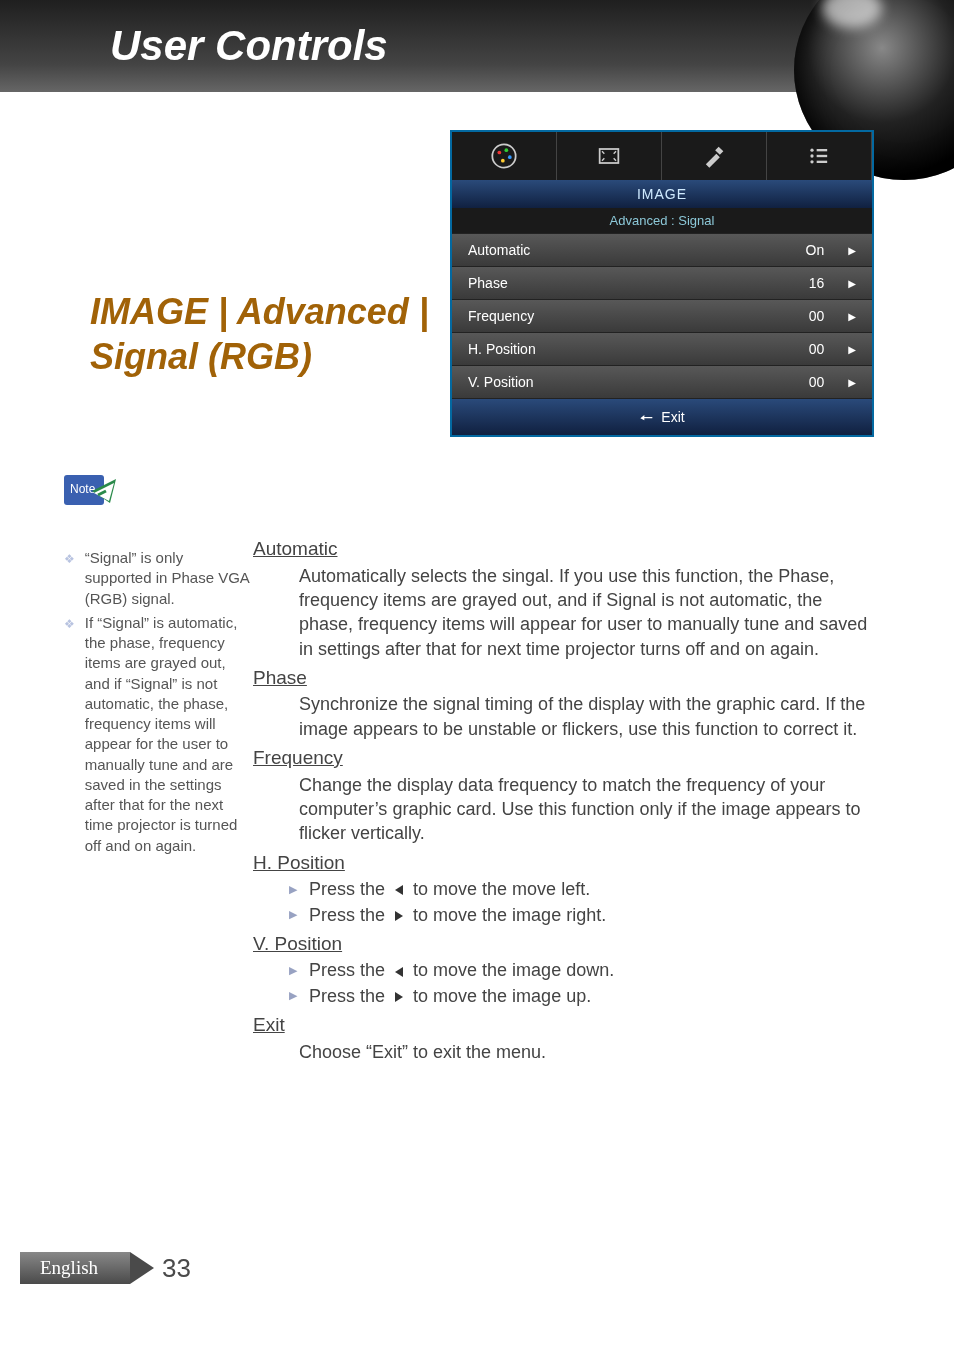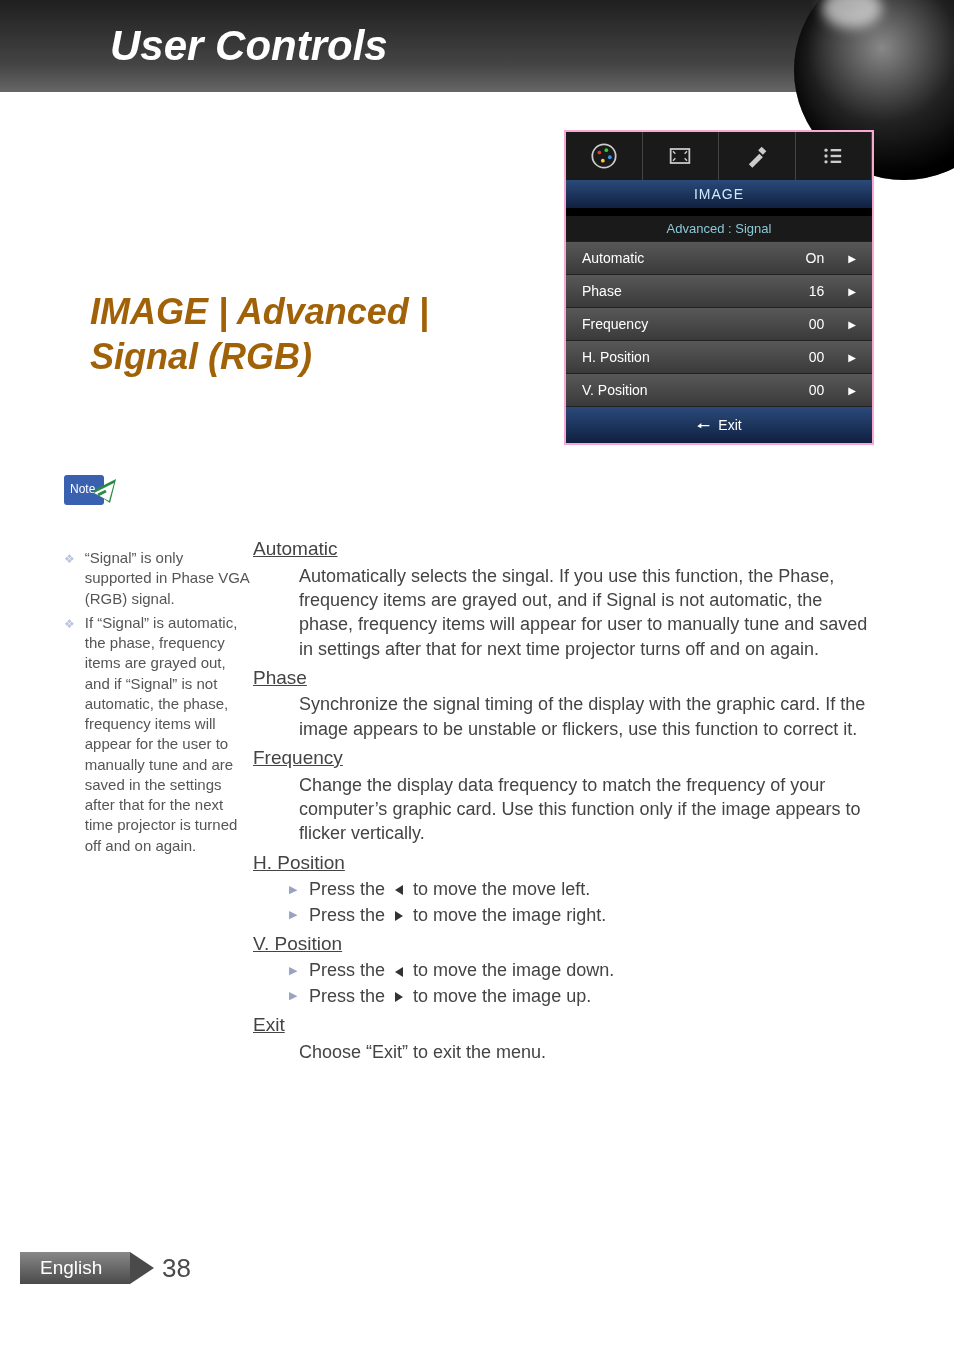--- a/index.html
+++ b/index.html
@@ -58,22 +58,22 @@
     color: #a16207;
     line-height: 1.25;
     margin-top: 39px;
   }
 
   
   .osd {
     position: absolute;
     top: 130px;
     right: 80px;
-    width: 310px;
-    border: 2px solid #f9a8d4;
+    width: 424px;
+    border: 2px solid #0369a1;
     background: #000;
     color: #fff;
     font-size: 14px;
   }
   .osd-tabs {
     display: flex;
     background: #1a1a1a;
   }
   .osd-tab {
     flex: 1;
@@ -91,21 +91,20 @@
     color: #cfeaff;
     letter-spacing: 1px;
     font-size: 14px;
   }
   .osd-sub {
     text-align: center;
     padding: 5px 0;
     background: #1a1a1a;
     color: #8cc8d8;
     font-size: 13px;
-    margin-top: 8px;
   }
   .osd-row {
     display: flex;
     align-items: center;
     padding: 8px 16px;
     background: linear-gradient(to bottom, #585858, #3a3a3a);
     border-top: 1px solid #222;
     font-size: 14px;
   }
   .osd-row-label { flex: 1; }
@@ -198,20 +197,21 @@
     display: flex;
     align-items: center;
   }
   .footer-tab {
     background: linear-gradient(to bottom, #888, #4a4a4a);
     color: #fff;
     font-size: 19px;
     padding: 5px 16px 5px 20px;
     position: relative;
     width: 110px;
+    font-family: Liberation Serif, serif;
   }
   .footer-tab::after{
     content:"";
     position:absolute;
     right:-24px; top:0;
     border-top: 16px solid transparent;
     border-bottom: 16px solid transparent;
     border-left: 24px solid #4a4a4a;
   }
   .footer-page {
@@ -375,14 +375,14 @@
       </span>
     </div>
   </div>
 
   <h3>Exit</h3>
   <p>Choose “Exit” to exit the menu.</p>
 </div>
 
 <div class="footer">
   <div class="footer-tab">English</div>
-  <div class="footer-page">38</div>
+  <div class="footer-page">33</div>
 </div>
 
 </body></html>

